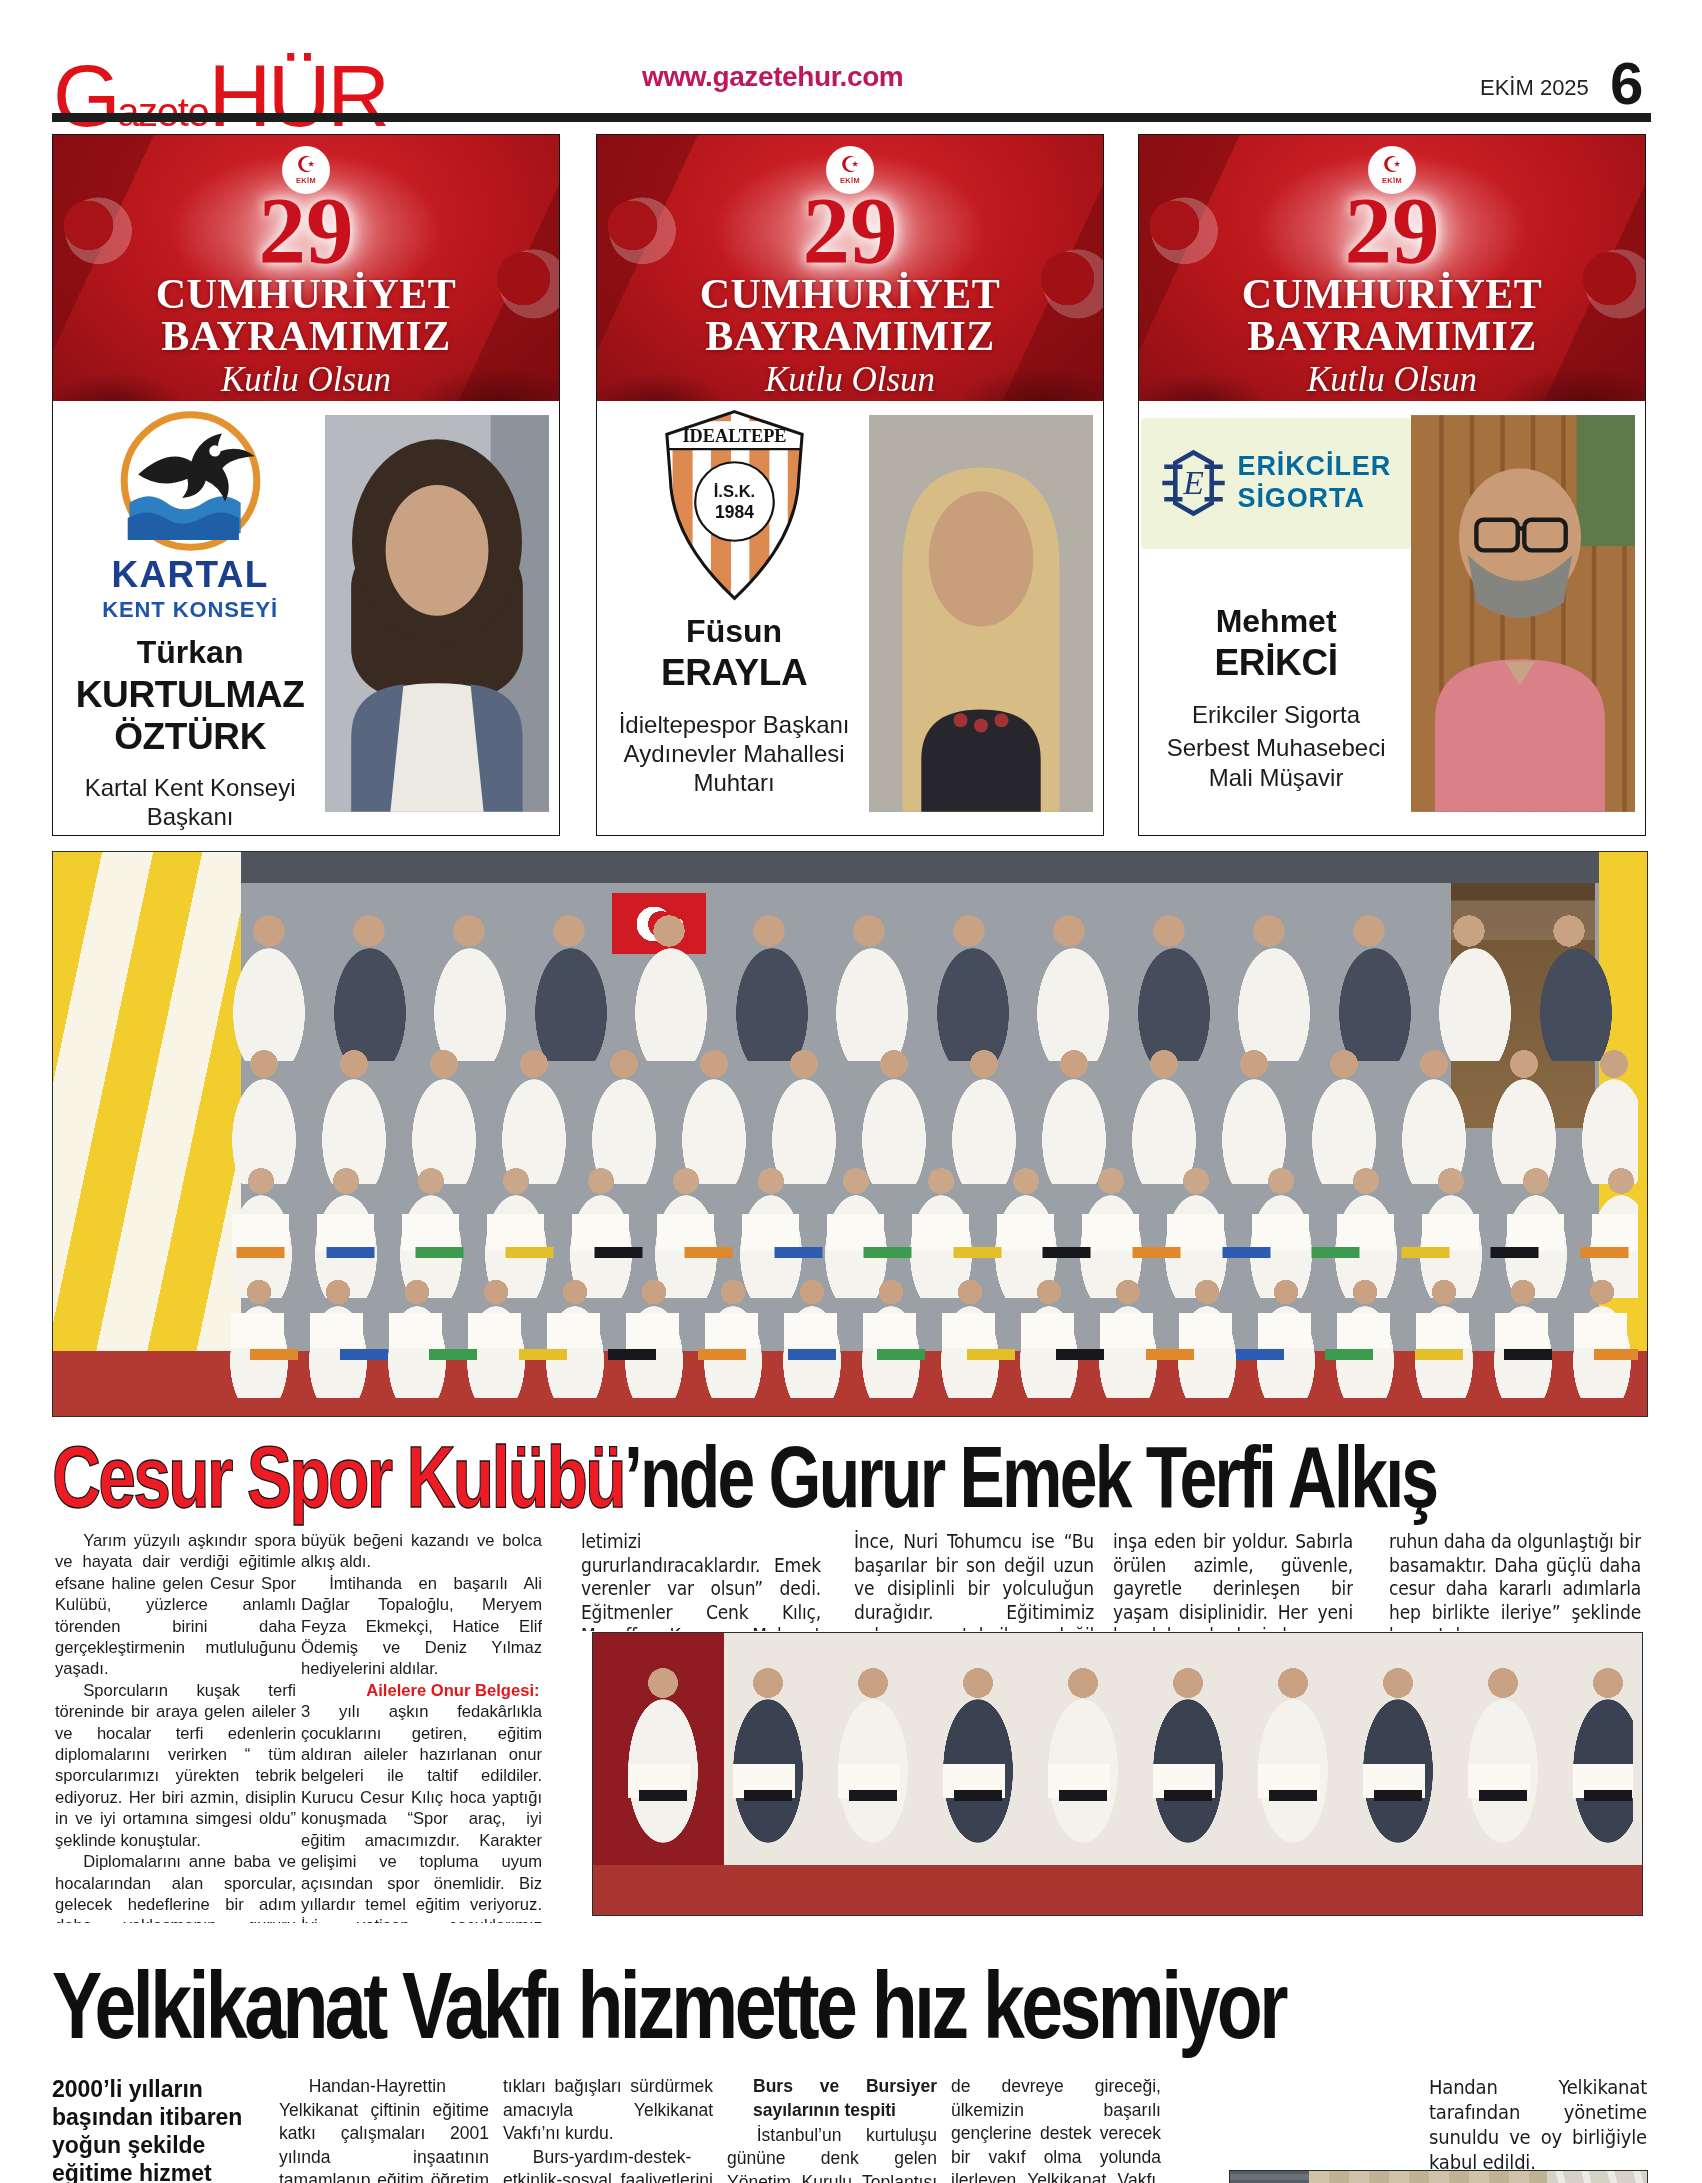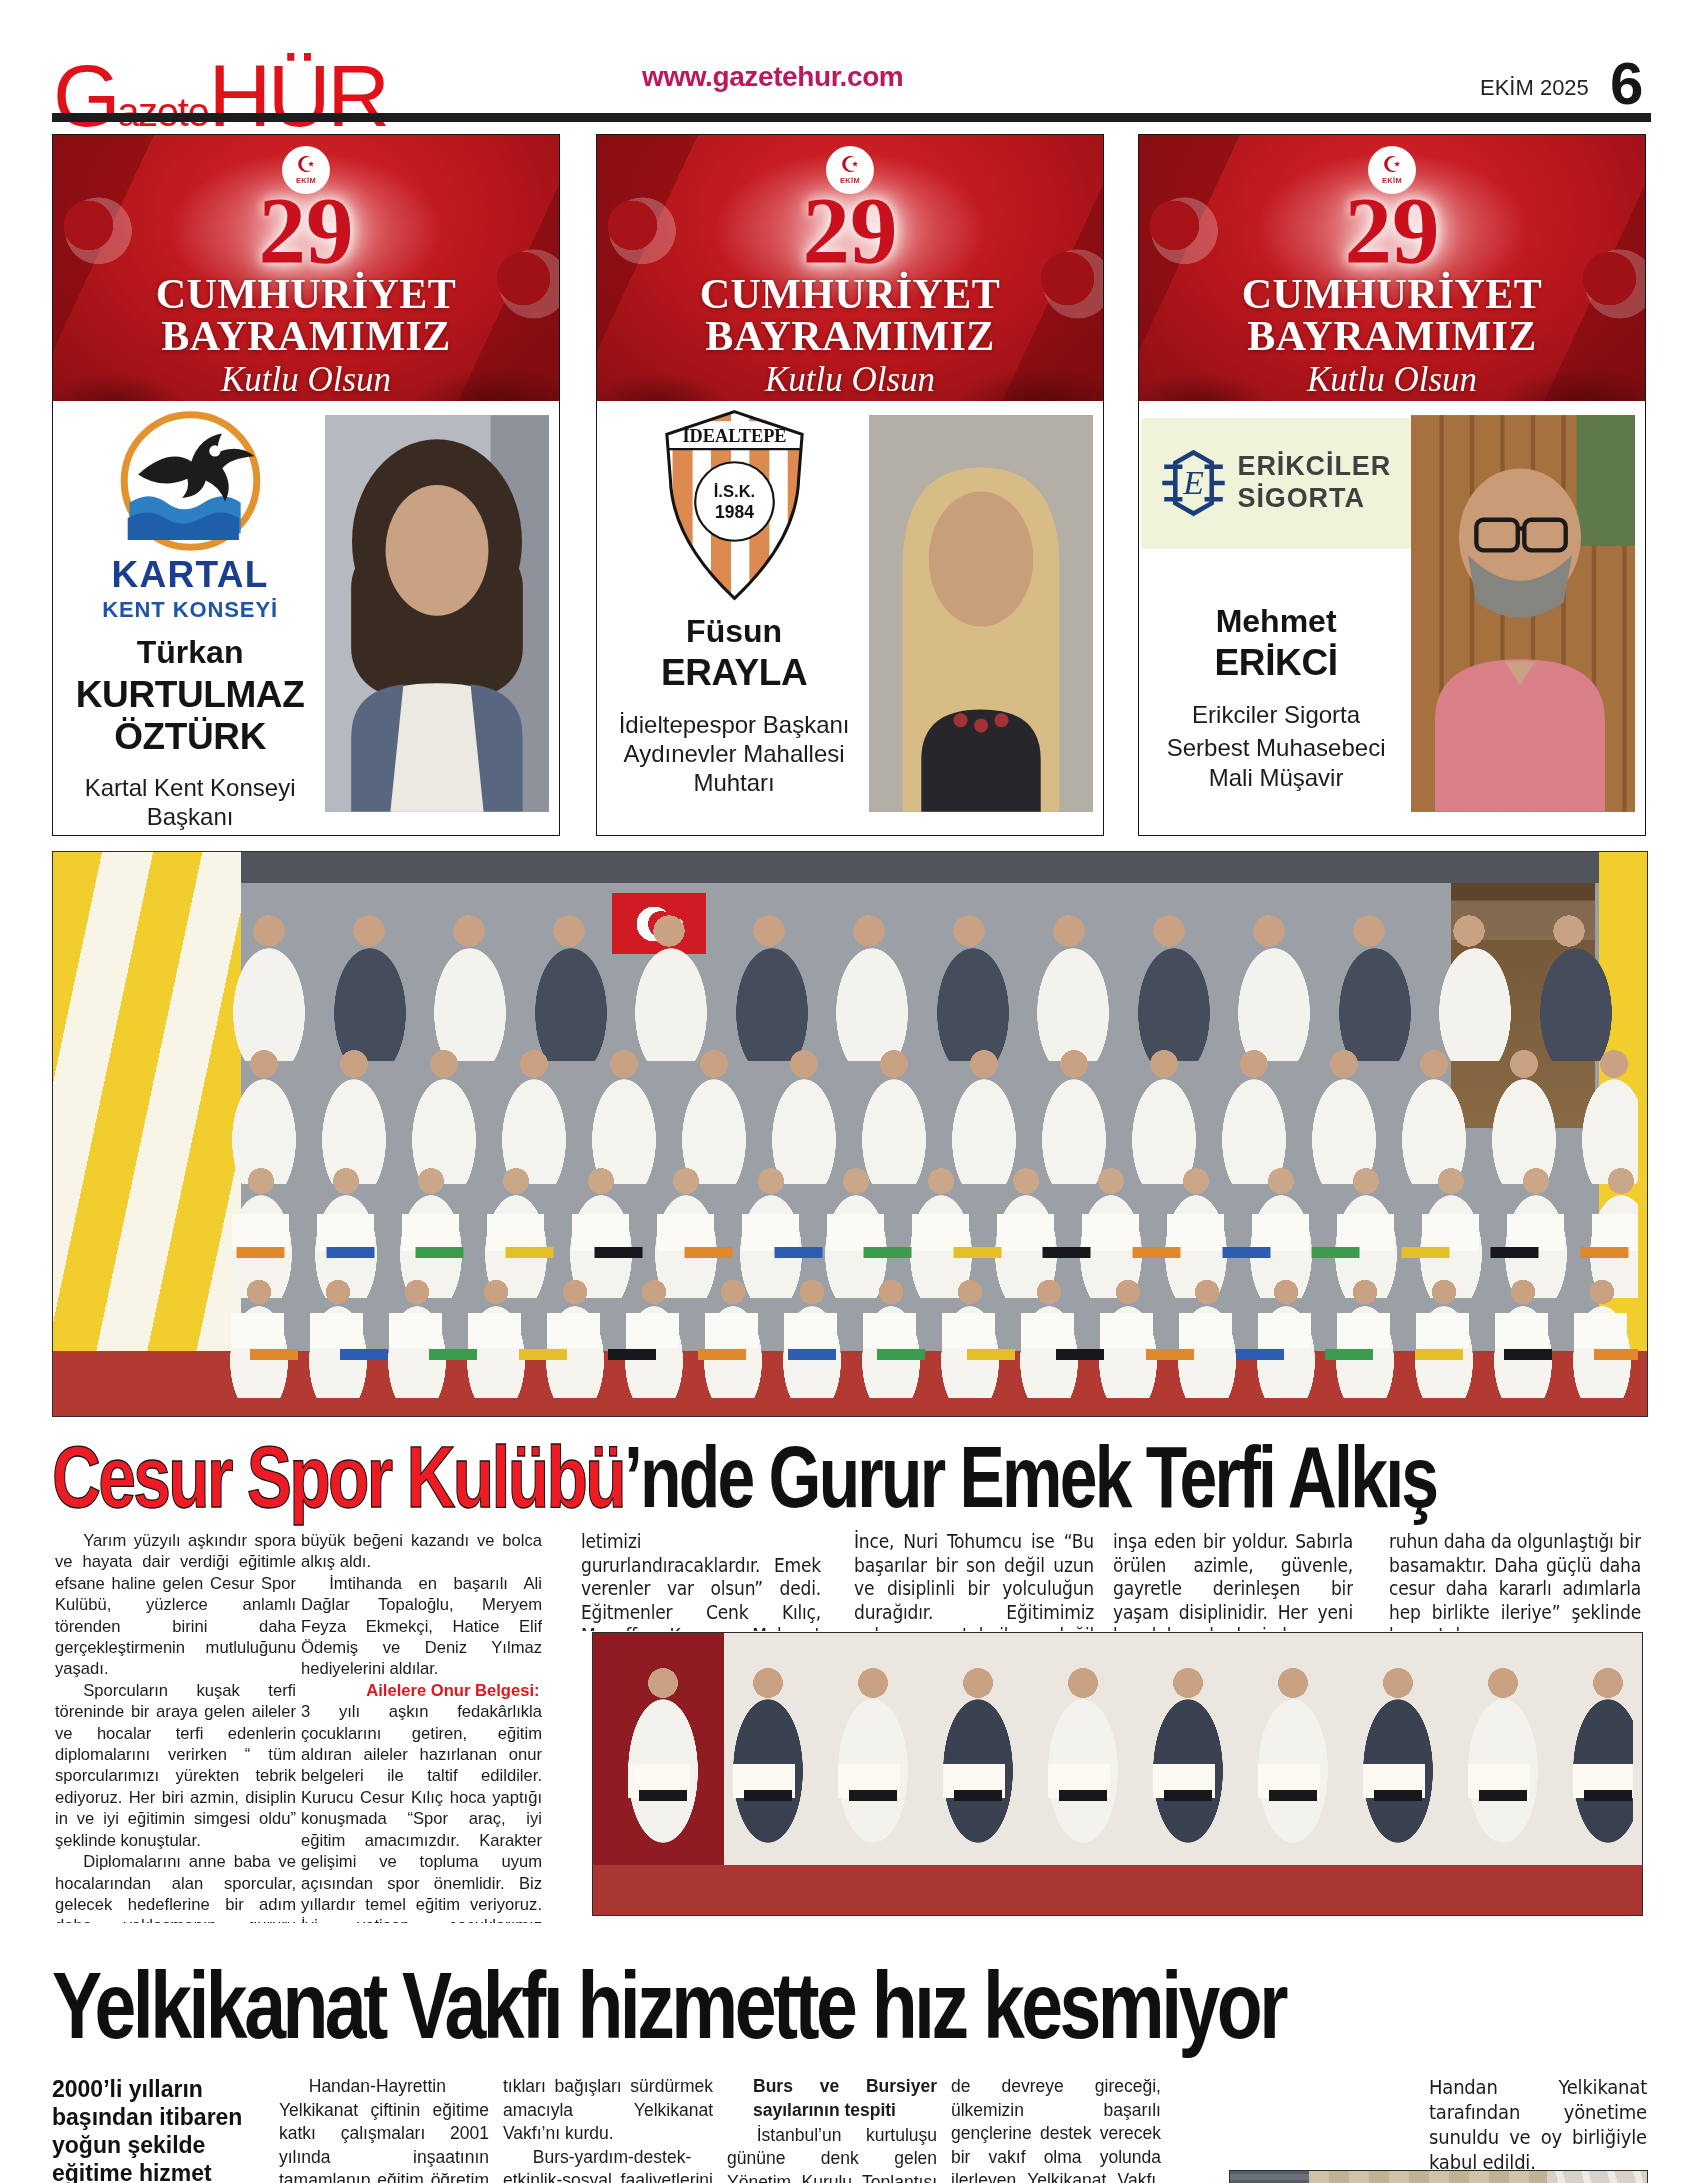--- a/index.html
+++ b/index.html
@@ -48,21 +48,21 @@
   .portrait{position:absolute;right:10.5px;top:12.2px;width:224px;height:397px;overflow:hidden;background:#aaa;}
   .card-name{margin-top:9.6px;font-weight:bold;color:#141414;}
   .first{font-size:32px;line-height:1.3;}
   .last{font-size:37px;line-height:1.12;letter-spacing:-0.4px;}
   .card-title{margin-top:11.4px;font-size:24px;line-height:1.22;color:#1c1c1c;}
   .card-title p{margin:4.4px 0 0;}
   .klogo-title{font-size:37px;font-weight:bold;color:#1b3f8f;letter-spacing:1.3px;margin-top:0.9px;}
   .klogo-sub{font-size:22px;font-weight:bold;color:#1f55a8;letter-spacing:0.9px;margin-top:0.9px;}
   .elogo{width:271px;height:131px;background:#eef3d9;border-radius:4.4px;display:flex;align-items:center;
          justify-content:center;gap:11.4px;margin-top:8.7px;}
-  .elogo-text{color:#404040;font-weight:bold;font-size:27px;line-height:1.18;letter-spacing:0.9px;text-align:left;}
+  .elogo-text{color:#0369a1;font-weight:bold;font-size:27px;line-height:1.18;letter-spacing:0.9px;text-align:left;}
 
   
   .photo{position:absolute;overflow:hidden;border:1.7px solid #2d2d2d;background:#9aa0a6;}
   .abs{position:absolute;}
   .prow{position:absolute;background-repeat:repeat-x;}
 
   
   .ph1{left:52px;top:851px;width:1596px;height:566px;}
   .ph1-top{left:0;right:0;top:0;height:31px;background:#50555d;}
   .ph1-shelf{right:52px;top:31px;width:144px;height:245px;background:linear-gradient(#6e5335,#8a6a45);
@@ -346,21 +346,21 @@
     <div class="prow ct4 certs" data-name="certificates-row-2"></div>
     <div class="prow bl4 belts" data-name="belts-row-2"></div>
   </div>
 
   <div class="hl hl1" data-name="article1-headline">
     <span class="squeeze"><span class="hl1-red" data-name="article1-headline-red">Cesur Spor Kulübü</span><span class="hl1-black" data-name="article1-headline-black">’nde Gurur Emek Terfi Alkış</span></span>
   </div>
 
   <div class="col a1 c1" data-name="article1-column-1">
       <p>Yarım yüzyılı aşkındır spora ve hayata dair verdiği eğitimle efsane haline gelen Cesur Spor Kulübü, yüzlerce anlamlı törenden birini daha gerçekleştirmenin mutluluğunu yaşadı.</p>
-      <p>Sporcuların kuşak terfi töreninde bir araya gelen aileler ve hocalar terfi edenlerin diplomalarını verirken “ tüm sporcularımızı yürekten tebrik ediyoruz. Her biri azmin, disiplin in ve iyi eğitimin simgesi oldu” şeklinde konuştular.</p>
+      <p>Sporcuların kuşak terfi töreninde bir araya gelen aileler ve hocalar terfi edenlerin diplomalarını verirken “ tüm sporcularımızı yürekten tebrik ediyoruz. Her biri azmin, disiplin in ve iyi ortamına simgesi oldu” şeklinde konuştular.</p>
       <p>Diplomalarını anne baba ve hocalarından alan sporcular, gelecek hedeflerine bir adım daha yaklaşmanın gururu içindeydiler. Törene renk katan karate gösterisi</p>
     </div>
   <div class="col a1 c2 nif" data-name="article1-column-2">
     <div class="nif" data-name="article1-col2-top">
         <p>büyük beğeni kazandı ve bolca alkış aldı.</p>
         <p>İmtihanda en başarılı Ali Dağlar Topaloğlu, Meryem Feyza Ekmekçi, Hatice Elif Ödemiş ve Deniz Yılmaz hediyelerini aldılar.</p>
       </div>
     <p class="red-sub" data-name="article1-subhead">Ailelere Onur Belgesi:</p>
     <div data-name="article1-col2-bottom">
         <p>3 yılı aşkın fedakârlıkla çocuklarını getiren, eğitim aldıran aileler hazırlanan onur belgeleri ile taltif edildiler. Kurucu Cesur Kılıç hoca yaptığı konuşmada “Spor araç, iyi eğitim amacımızdır. Karakter gelişimi ve topluma uyum açısından spor önemlidir. Biz yıllardır temel eğitim veriyoruz. İyi yetişen çocuklarımız vatanımıza hayırlı insanlar olarak aile ve mil-</p>

